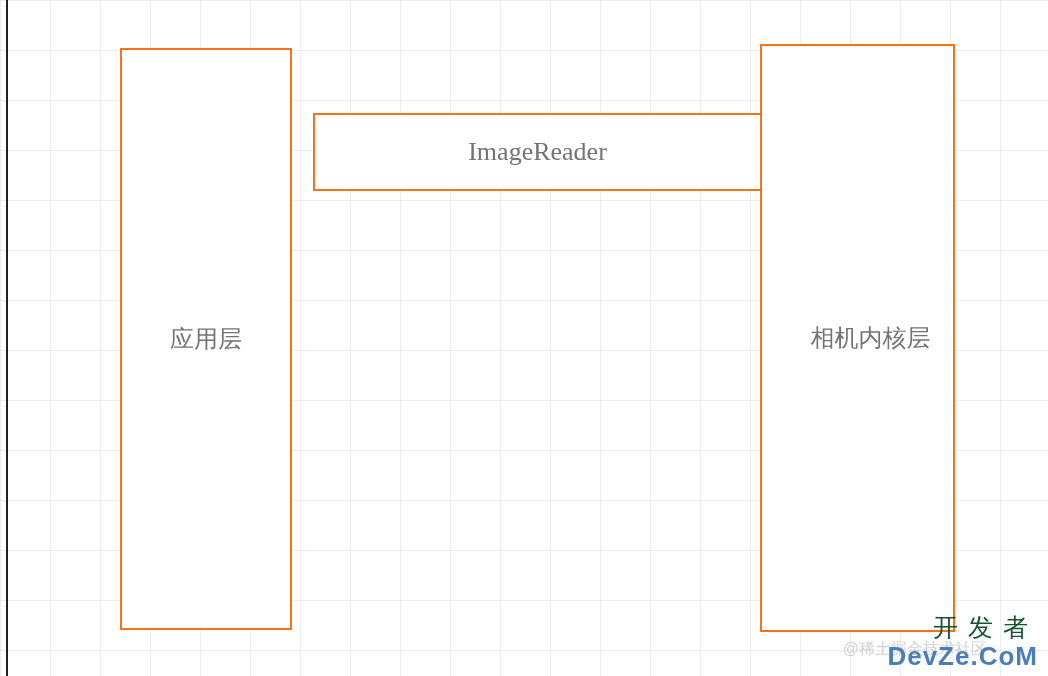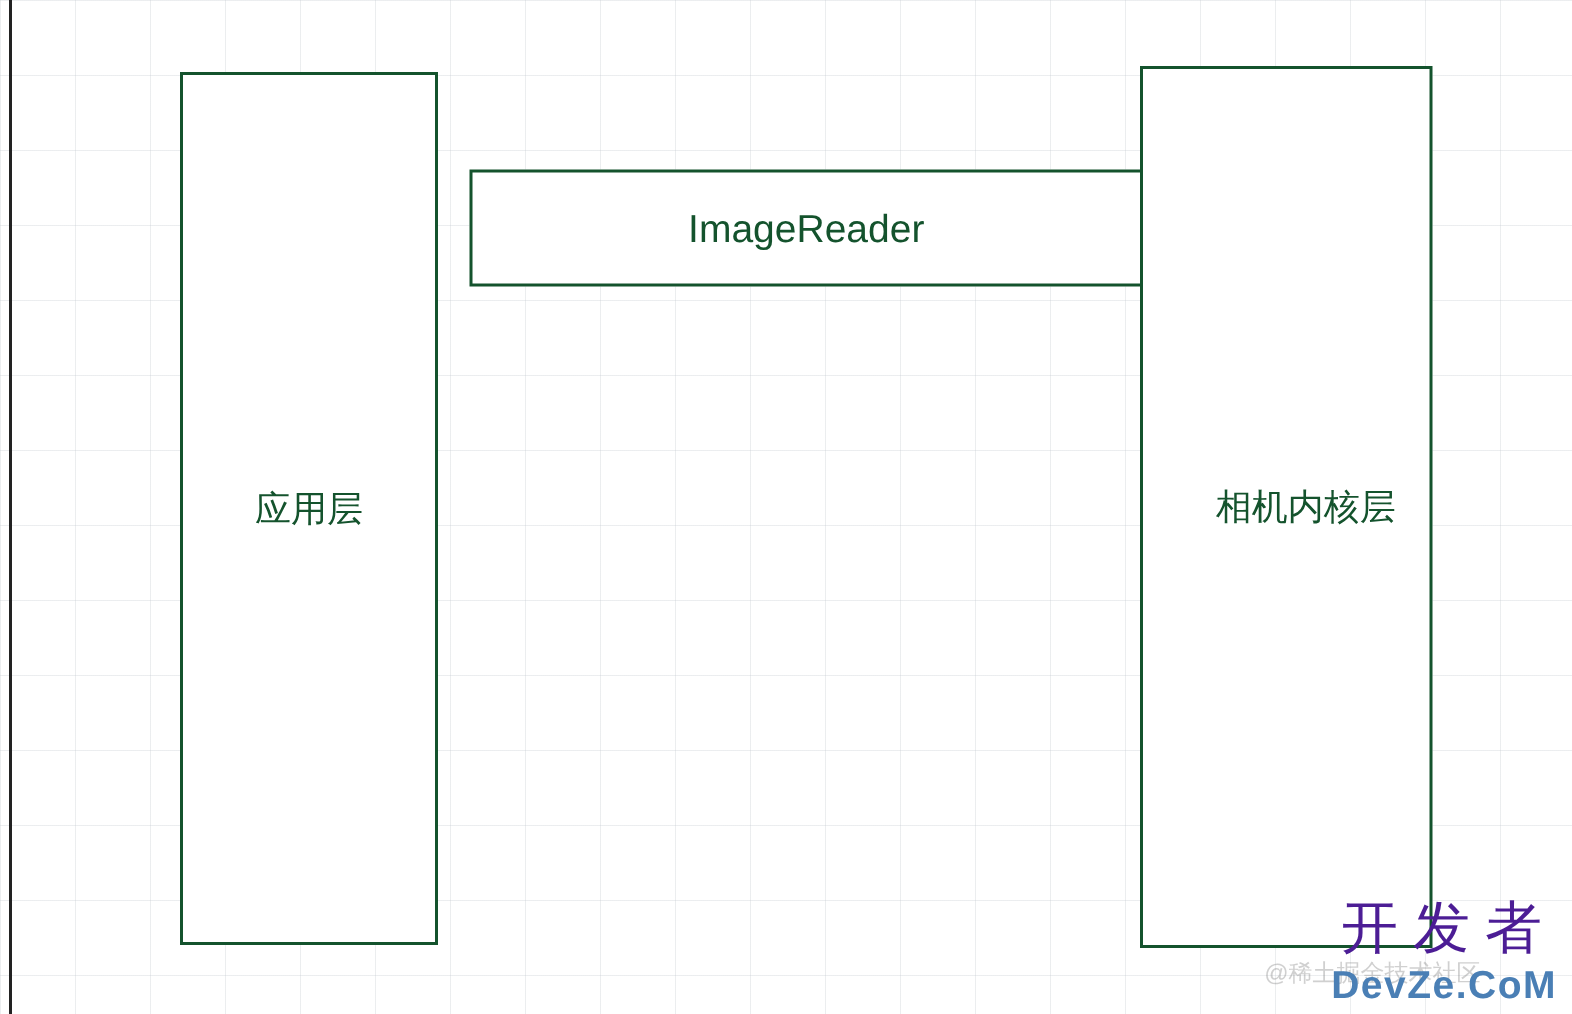--- a/index.html
+++ b/index.html
@@ -23,27 +23,28 @@
       position: absolute;
       left: 0;
       top: 0;
       width: 8px;
       height: 676px;
       border-right: 2px solid #222;
     }
     .box {
       position: absolute;
       background: #ffffff;
-      border: 2px solid #14532d;
+      border: 2px solid #f97316;
       display: flex;
       align-items: center;
       justify-content: center;
       font-size: 24px;
-      color: #14532d;
+      color: #737373;
       font-weight: 400;
+      font-family: Liberation Serif, serif;
     }
     .box-left {
       left: 120px;
       top: 48px;
       width: 172px;
       height: 582px;
       z-index: 2;
     }
     .box-right {
       left: 760px;
@@ -58,22 +59,22 @@
       top: 113px;
       width: 449px;
       height: 78px;
       font-size: 26px;
       z-index: 1;
     }
     .watermark-cn {
       position: absolute;
       right: 10px;
       bottom: 32px;
-      font-size: 38px;
-      color: #4c1d95;
+      font-size: 25px;
+      color: #14532d;
       letter-spacing: 10px;
       font-weight: 400;
       z-index: 3;
     }
     .watermark-en {
       position: absolute;
       right: 10px;
       bottom: 4px;
       font-size: 26px;
       color: #4a7fb5;

